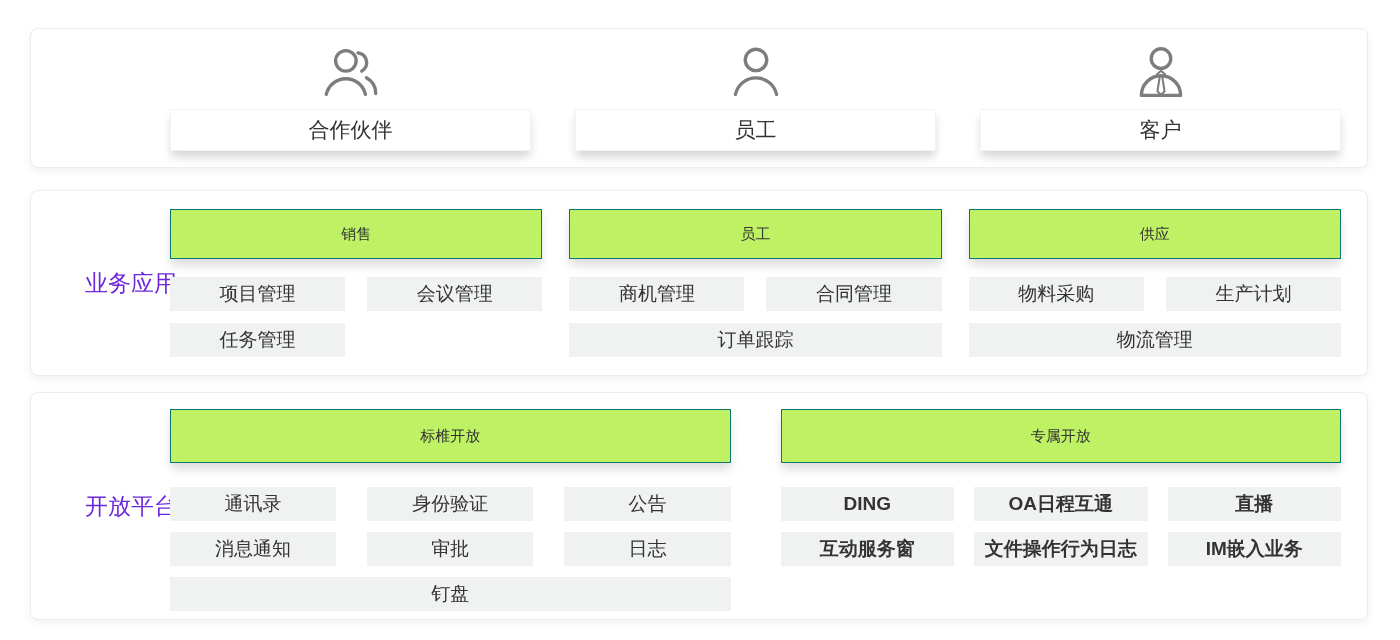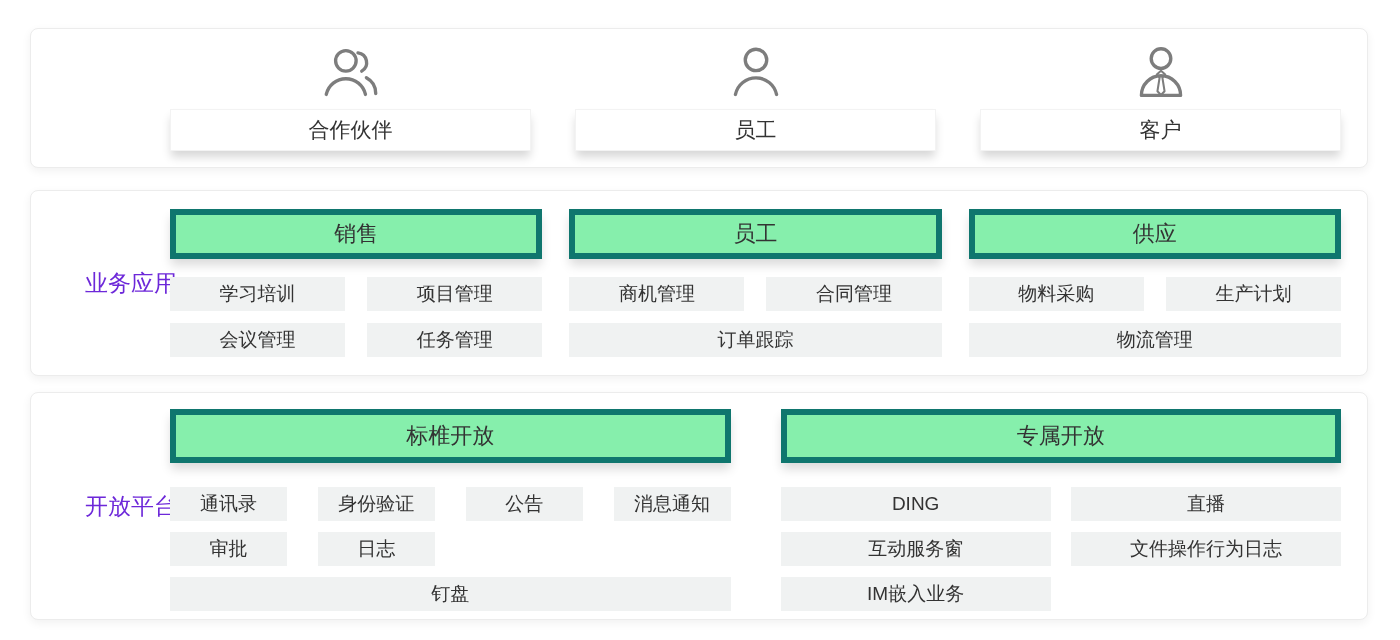--- a/index.html
+++ b/index.html
@@ -36,31 +36,31 @@
     font-size:21px;box-sizing:border-box;
   }
 
   
   .inner.groups{display:flex;gap:27px;}
   .inner.groups.wide{gap:50px;}
   #panel-biz .inner{top:18px;}
   #panel-open .inner{top:16px;}
   .group{flex:1;min-width:0;}
   .group-header{
-    background:#86efac;border:6px solid #0f766e;
+    background:#bef264;border:1px solid #0f766e;
     box-shadow:0 7px 10px -1px rgba(0,0,0,.15);
     display:flex;align-items:center;justify-content:center;
-    font-size:22px;box-sizing:border-box;
+    font-size:15px;box-sizing:border-box;
   }
   #panel-biz .group-header{height:50px;margin-bottom:18px;}
   #panel-open .group-header{height:54px;margin-bottom:24px;}
   .grid{display:grid;}
   .grid2{grid-template-columns:1fr 1fr;gap:12px 22px;}
-  .grid3{grid-template-columns:1fr 1fr 1fr 1fr;gap:11px 31px;}
-  .grid2p{grid-template-columns:1fr 1fr;gap:11px 20px;}
+  .grid3{grid-template-columns:1fr 1fr 1fr;gap:11px 31px;}
+  .grid2p{grid-template-columns:1fr 1fr 1fr;gap:11px 20px;font-weight:bold;}
   .cell{
     height:34px;background:#f0f2f2;
     display:flex;align-items:center;justify-content:center;
     font-size:19px;white-space:nowrap;
   }
   .span-all{grid-column:1 / -1;}
 </style>
 </head>
 <body>
 
@@ -103,21 +103,20 @@
   </div>
 </section>
 
 <section id="panel-biz" class="panel">
   <div class="panel-label">业务应用</div>
   <div class="inner groups">
 
     <div class="group">
       <div class="group-header">销售</div>
       <div class="grid grid2">
-        <div class="cell">学习培训</div>
         <div class="cell">项目管理</div>
         <div class="cell">会议管理</div>
         <div class="cell">任务管理</div>
       </div>
     </div>
 
     <div class="group">
       <div class="group-header">员工</div>
       <div class="grid grid2">
         <div class="cell">商机管理</div>
@@ -152,20 +151,21 @@
         <div class="cell">审批</div>
         <div class="cell">日志</div>
         <div class="cell span-all">钉盘</div>
       </div>
     </div>
 
     <div class="group">
       <div class="group-header">专属开放</div>
       <div class="grid grid2p">
         <div class="cell">DING</div>
+        <div class="cell">OA日程互通</div>
         <div class="cell">直播</div>
         <div class="cell">互动服务窗</div>
         <div class="cell">文件操作行为日志</div>
         <div class="cell">IM嵌入业务</div>
       </div>
     </div>
 
   </div>
 </section>
 

